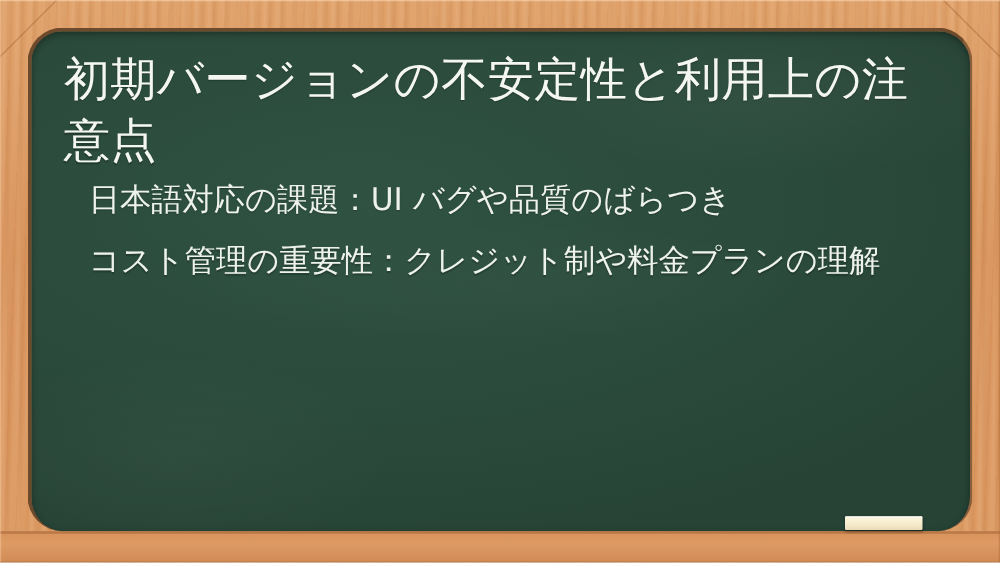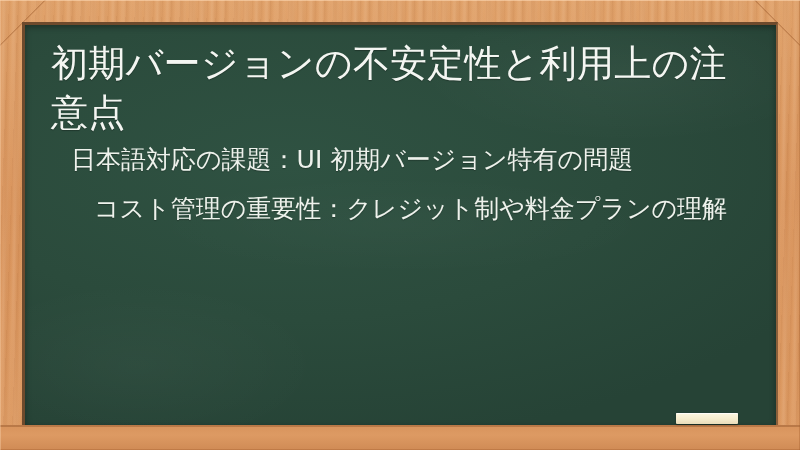--- a/index.html
+++ b/index.html
@@ -78,20 +78,21 @@
     height: 403px;
     box-sizing: border-box;
     background:
       radial-gradient(ellipse 80% 70% at 35% 35%, #2f5242 0%, #2b4b3c 55%, #264336 100%);
     border-top: 3px solid #6e4a2c;
     border-left: 3px solid #6e4a2c;
     border-right: 2px solid #8a5f3a;
     border-bottom: 0;
     box-shadow: inset 0 2px 6px rgba(0,0,0,0.35);
     overflow: hidden;
+    border-radius: 28px;
   }
   
   .chalk-dust {
     position: absolute;
     inset: 0;
     pointer-events: none;
     background:
       radial-gradient(ellipse 40% 25% at 80% 12%, rgba(255,255,255,0.035), rgba(255,255,255,0) 70%),
       radial-gradient(ellipse 35% 30% at 15% 85%, rgba(255,255,255,0.028), rgba(255,255,255,0) 70%),
       radial-gradient(ellipse 50% 18% at 50% 50%, rgba(255,255,255,0.018), rgba(255,255,255,0) 70%);
@@ -124,21 +125,21 @@
   }
   #bullets li {
     color: #eef2ec;
     font-size: 25px;
     line-height: 1.34;
     font-weight: 400;
     margin: 0 0 15px 0;
     text-shadow: 0 1px 1px rgba(0,0,0,0.25);
     max-width: 690px;
   }
-  #bullets li:last-child { margin-bottom: 0; text-align: center; }
+  #bullets li:last-child { margin-bottom: 0; }
 
   
   #chalk-stick {
     position: absolute;
     left: 676px;
     top: 413px;
     width: 62px;
     height: 11px;
     border-radius: 1px;
     background: linear-gradient(180deg, #fdf7e2 0%, #f6eccd 55%, #e8dcb9 100%);
@@ -174,21 +175,21 @@
   <div id="ledge"></div>
 
   <div id="board">
     <div class="chalk-dust"></div>
 
     <div class="board-inner">
 
       <h1 id="title">初期バージョンの不安定性と利用上の注意点</h1>
 
       <ul id="bullets">
-        <li>日本語対応の課題：UI 初期バージョン特有の問題</li>
+        <li>日本語対応の課題：UI バグや品質のばらつき</li>
         <li>コスト管理の重要性：クレジット制や料金プランの理解</li>
       </ul>
 
     </div>
   </div>
 
   <div id="chalk-stick"></div>
 
   <div class="frame-edge-hi"></div>
 </div>

